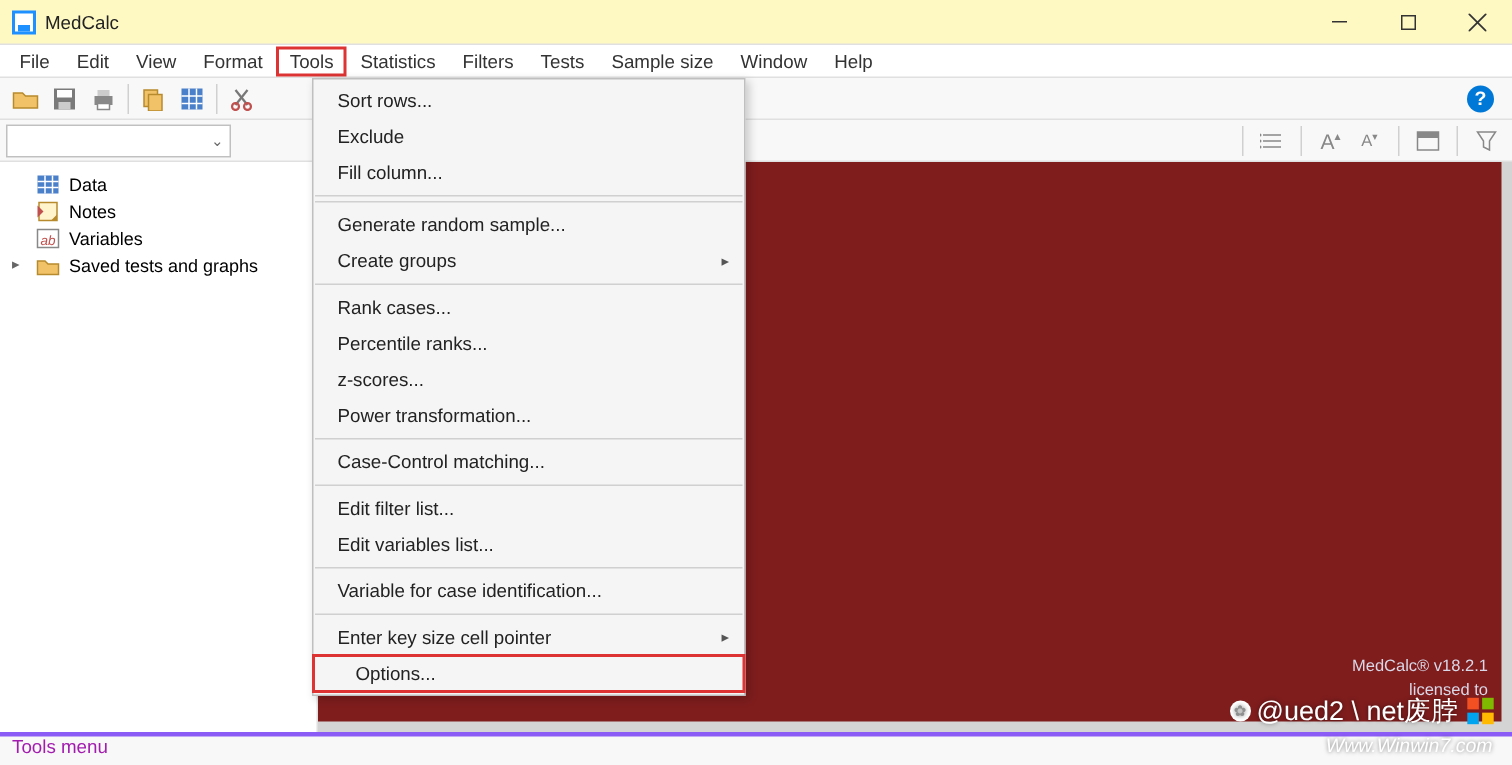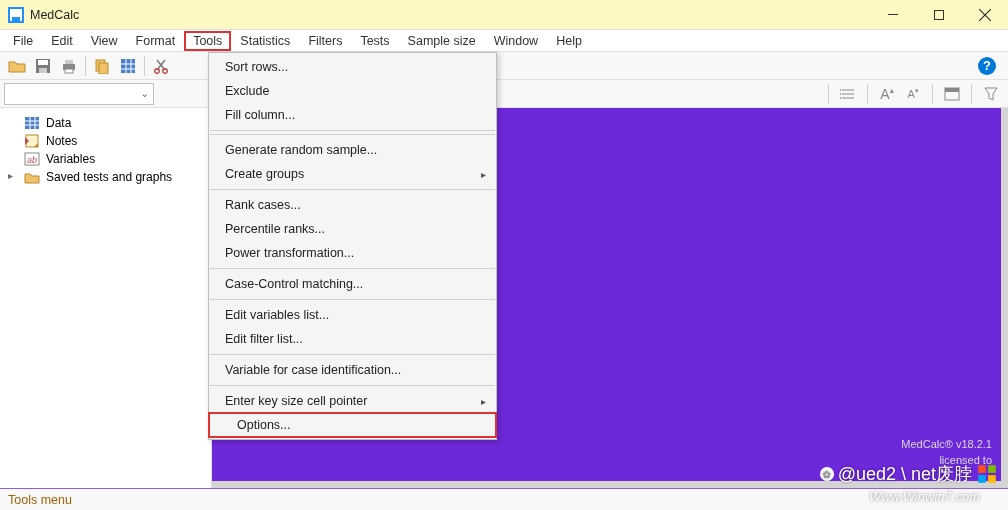--- a/index.html
+++ b/index.html
@@ -37,37 +37,37 @@
   .tb2-extra .sep { margin: 0 6px; }
   .tb2-btn { width:26px; height:24px; display:flex; align-items:center; justify-content:center; }
 
   
   .content { display:flex; height: calc(510px - 30px - 22px - 28px - 28px - 22px); }
   .sidebar { width:212px; background:#fff; border-right:1px solid #e0e0e0; padding:6px 4px; overflow:hidden; }
   .tree-node { display:flex; align-items:flex-start; gap:6px; padding:2px 4px; white-space:nowrap; font-family:"SimSun","Courier New",monospace; font-size:12px; color:#000; }
   .node-arrow { width:10px; font-size:10px; color:#666; }
   .node-icon { width:16px; height:14px; display:flex; align-items:center; justify-content:center;font-style:italic; }
 
-  .canvas { flex:1; background:#6d28d9; position:relative; }
+  .canvas { flex:1; background:#7f1d1d; position:relative; }
   .canvas-inner { position:absolute; inset:0; border:7px solid #d4d4d4; border-top:none; border-left:none; }
   .license { position:absolute; right:16px; bottom:20px; text-align:right; color:#d8d8e8; font-size:11px; line-height:1.4; }
 
   
-  .statusbar { height:22px; display:flex; align-items:center; padding:0 8px; font-size:12.5px; color:#a16207; border-top:1px solid #8b5cf6; background:#f8f8f8; }
+  .statusbar { height:22px; display:flex; align-items:flex-start; padding:0 8px; font-size:12.5px; color:#a21caf; border-top:3px solid #8b5cf6; background:#f8f8f8; }
 
   
   .dropdown { position:absolute; top:52px; left:184px; width:289px; background:#f5f5f5; border:1px solid #bfbfbf; box-shadow:2px 2px 6px rgba(0,0,0,0.2); z-index:50; padding:2px 0;margin-left:24px; }
   .dd-item { height:24px; display:flex; align-items:center; padding:0 16px; font-size:12.5px; color:#222; cursor:default; position:relative; }
   .dd-item .sub-arrow { position:absolute; right:10px; font-size:10px; color:#555; }
   .dd-sep { height:1px; background:#d0d0d0; margin:3px 1px; }
   .dd-item.highlight { outline:2px solid #d33; outline-offset:-1px;padding-left:28px; }
 
   
   .watermark { position:absolute; right:10px; bottom:24px; color:#fff; font-size:18px; text-shadow:0 0 3px rgba(0,0,0,0.5); display:flex; align-items:center; gap:4px; z-index:80; }
-  .watermark-sub { position:absolute; right:28px; bottom:6px; color:#fff; font-size:13px; font-style:italic; text-shadow:0 0 3px rgba(0,0,0,0.5); z-index:80; }
+  .watermark-sub { position:absolute; right:13px; bottom:6px; color:#fff; font-size:13px; font-style:italic; text-shadow:0 0 3px rgba(0,0,0,0.5); z-index:80; }
   .wm-icon { width:14px; height:14px; border-radius:50%; background:#fff; color:#8f8f8f; font-size:10px; display:flex; align-items:center; justify-content:center; }
   .wm-img { width:22px; height:22px; }
 </style>
 </head>
 <body>
 
 <div class="titlebar">
   <span class="app-icon"></span>
   <span class="title-text">MedCalc</span>
   <div class="win-btns">
@@ -254,26 +254,27 @@
   <div class="dd-sep"></div>
   <div class="dd-sep"></div>
   <div class="dd-item">Generate random sample...</div>
   <div class="dd-item">
       <span>Create groups</span>
       <span class="sub-arrow">▸</span>
     </div>
   <div class="dd-sep"></div>
   <div class="dd-item">Rank cases...</div>
   <div class="dd-item">Percentile ranks...</div>
+  <div class="dd-item">z-scores...</div>
   <div class="dd-item">Power transformation...</div>
   <div class="dd-sep"></div>
   <div class="dd-item">Case-Control matching...</div>
   <div class="dd-sep"></div>
+  <div class="dd-item">Edit filter list...</div>
   <div class="dd-item">Edit variables list...</div>
-  <div class="dd-item">Edit filter list...</div>
   <div class="dd-sep"></div>
   <div class="dd-item">Variable for case identification...</div>
   <div class="dd-sep"></div>
   <div class="dd-item">
       <span>Enter key size cell pointer</span>
       <span class="sub-arrow">▸</span>
     </div>
   <div class="dd-item highlight">Options...</div>
 </div>
 

